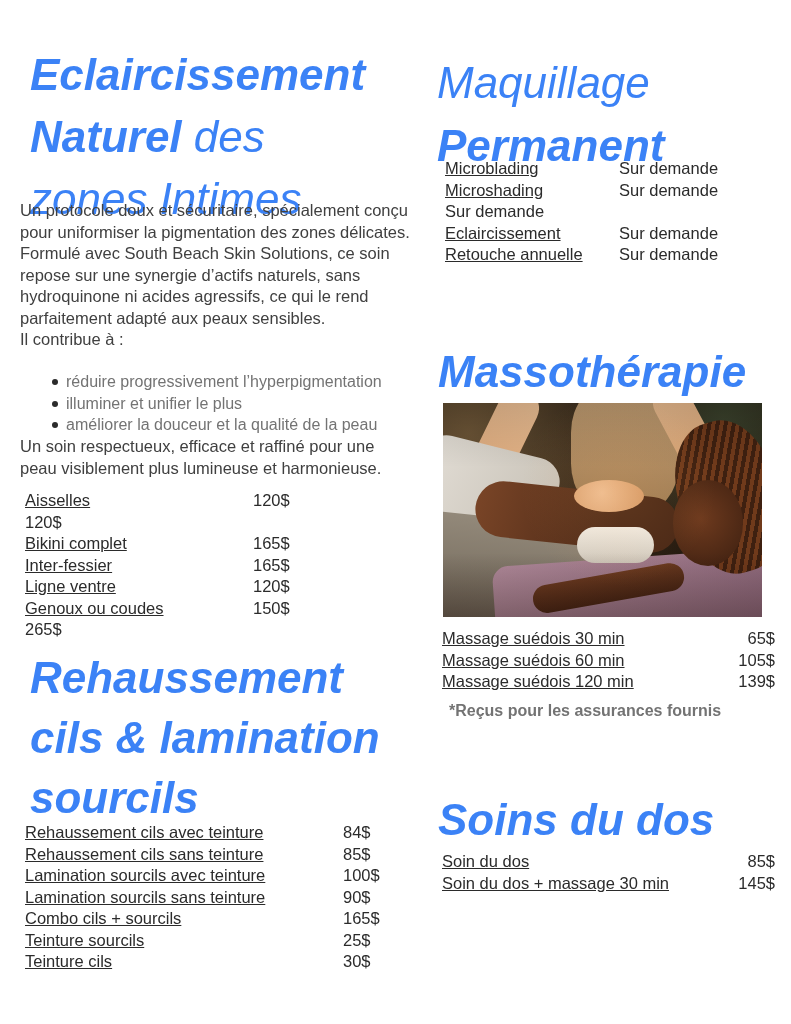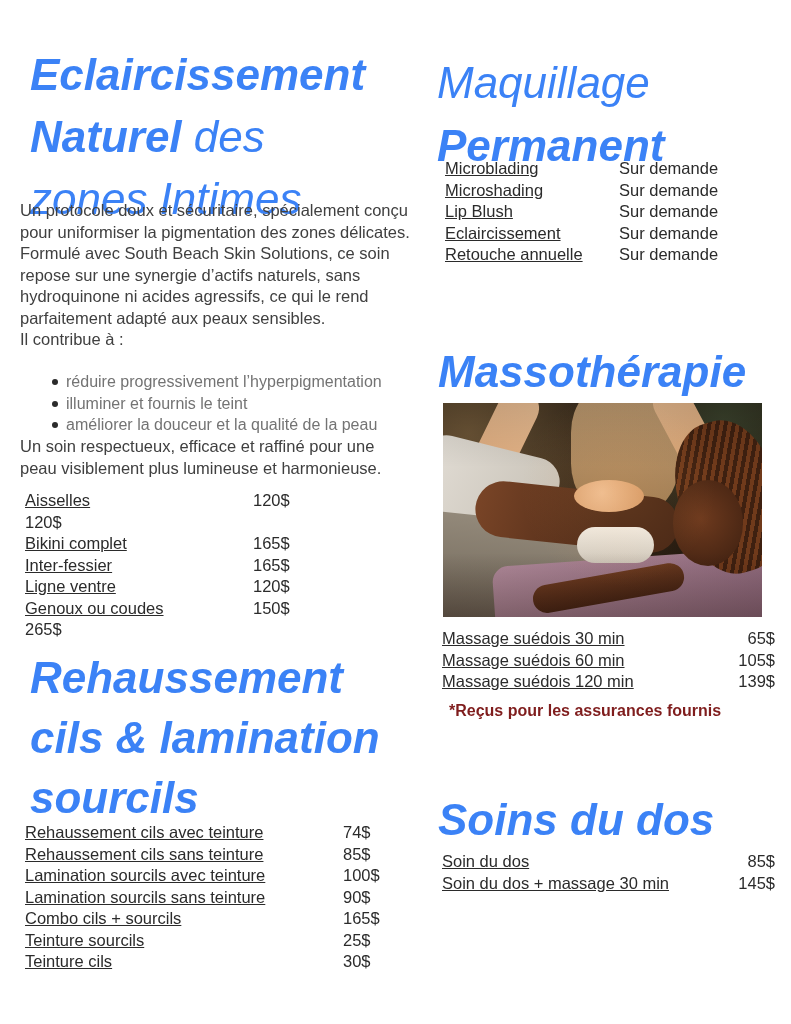--- a/index.html
+++ b/index.html
@@ -31,21 +31,21 @@
   }
   
   .ptable{position:absolute;font-size:16.5px;line-height:21.5px;color:#2b2b2b;}
   .prow{display:flex;align-items:baseline;}
   .plabel{flex:0 0 auto;text-decoration:underline;}
   .ptable.cols1 .plabel{width:228px;}
   .ptable.cols2 .plabel{width:318px;}
   .ptable.colsr .prow{justify-content:space-between;}
   .ptable.pmu .plabel{width:174px;}
   .pprice{white-space:nowrap;}
-  .note{position:absolute;font-size:16px;font-weight:700;color:#7f1d1d;}
+  .note{position:absolute;font-size:16px;font-weight:700;color:#737373;}
   
   .photo{
     position:absolute;left:443px;top:403px;width:319px;height:214px;overflow:hidden;
     background:
       radial-gradient(circle at 88% 8%, #39402b 0%, rgba(57,64,43,0) 38%),
       radial-gradient(circle at 8% 14%, #6b5436 0%, rgba(107,84,54,0) 46%),
       linear-gradient(115deg,#35291b 0%,#2a1f14 45%,#1f150c 100%);
   }
   .photo>div{position:absolute;}
   .ph-dress{left:40%;top:-10%;width:34%;height:62%;border-radius:38%;
@@ -86,21 +86,21 @@
   <h1 class="h-big" style="left:30px;top:15px;"><span>Eclaircissement
 Naturel</span><span class="light"> des
 zones Intimes</span></h1>
 
   <p class="body-text" style="left:20px;top:200px;width:394px;margin:0;">Un protocole doux et sécuritaire, spécialement conçu pour uniformiser la pigmentation des zones délicates.
 Formulé avec South Beach Skin Solutions, ce soin repose sur une synergie d’actifs naturels, sans hydroquinone ni acides agressifs, ce qui le rend parfaitement adapté aux peaux sensibles.
 Il contribue à :</p>
 
   <ul class="bullets" style="left:20px;top:371px;width:392px;">
     <li>réduire progressivement l’hyperpigmentation</li>
-    <li>illuminer et fournis le teint</li>
+    <li>illuminer et unifier le plus</li>
     <li>améliorer la douceur et la qualité de la peau</li>
   </ul>
 
   <p class="body-text" style="left:20px;top:436px;width:394px;margin:0;">Un soin respectueux, efficace et raffiné pour une peau visiblement plus lumineuse et harmonieuse.</p>
 
   <div class="ptable cols1" style="left:25px;top:490px;width:390px;">
     <div class="prow">
         <span class="plabel">Aisselles</span>
         <span class="pprice">120$</span>
       </div>
@@ -128,21 +128,21 @@
       </div>
   </div>
 
   <h2 class="h-big tight" style="left:22px;top:640px;margin:8px;">Rehaussement
 cils &amp; lamination
 sourcils</h2>
 
   <div class="ptable cols2" style="left:25px;top:822px;width:400px;">
     <div class="prow">
         <span class="plabel">Rehaussement cils avec teinture</span>
-        <span class="pprice">74$</span>
+        <span class="pprice">84$</span>
       </div>
     <div class="prow">
         <span class="plabel">Rehaussement cils sans teinture</span>
         <span class="pprice">85$</span>
       </div>
     <div class="prow">
         <span class="plabel">Lamination sourcils avec teinture</span>
         <span class="pprice">100$</span>
       </div>
     <div class="prow">
@@ -169,21 +169,20 @@
   <div class="ptable pmu" style="left:445px;top:158px;width:330px;">
     <div class="prow">
         <span class="plabel">Microblading</span>
         <span class="pprice">Sur demande</span>
       </div>
     <div class="prow">
         <span class="plabel">Microshading</span>
         <span class="pprice">Sur demande</span>
       </div>
     <div class="prow">
-        <span class="plabel">Lip Blush</span>
         <span class="pprice">Sur demande</span>
       </div>
     <div class="prow">
         <span class="plabel">Eclaircissement</span>
         <span class="pprice">Sur demande</span>
       </div>
     <div class="prow">
         <span class="plabel">Retouche annuelle</span>
         <span class="pprice">Sur demande</span>
       </div>

